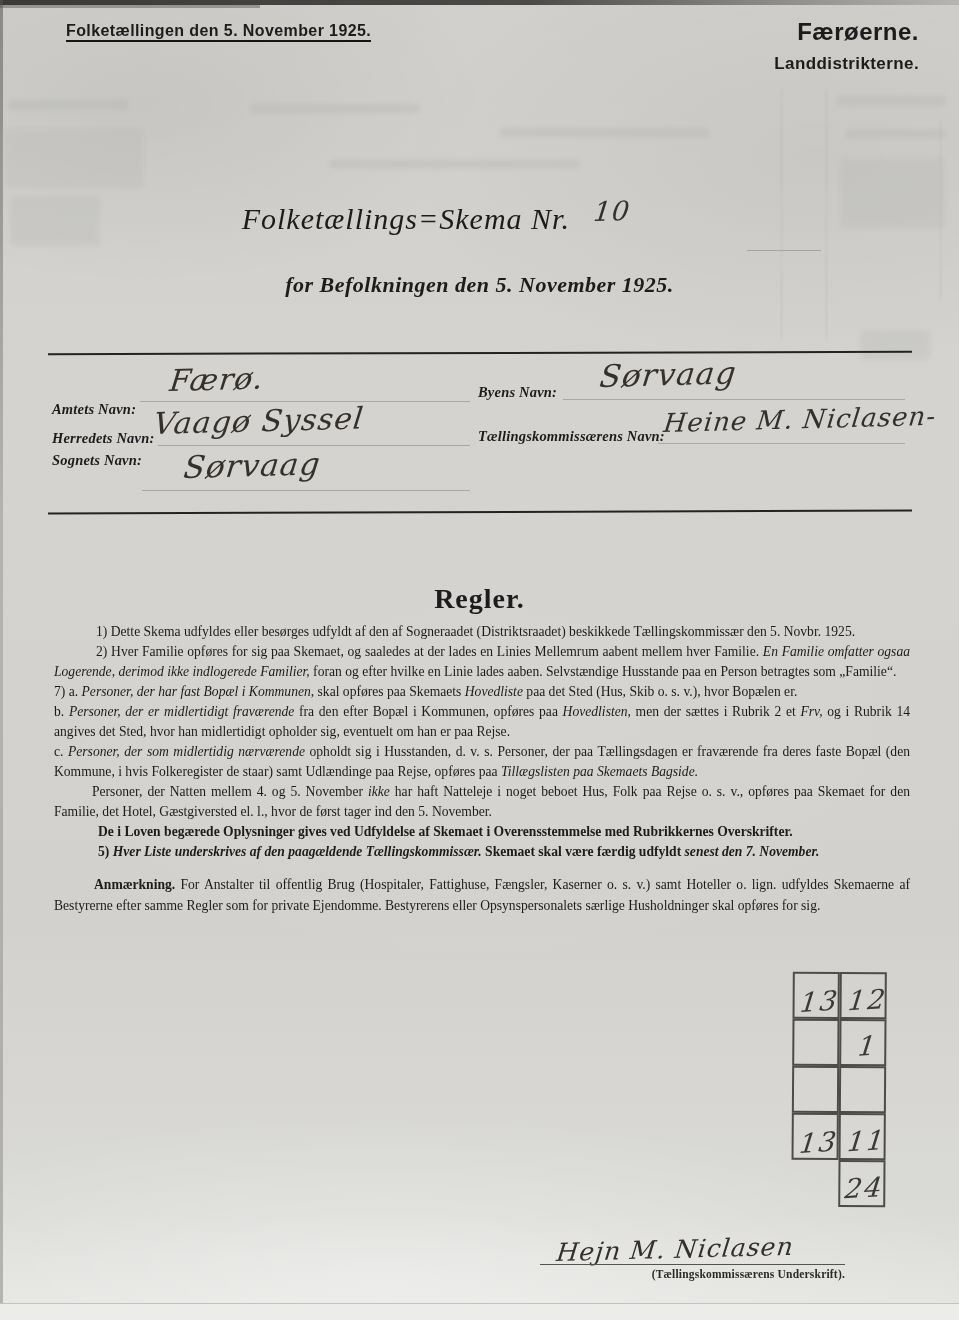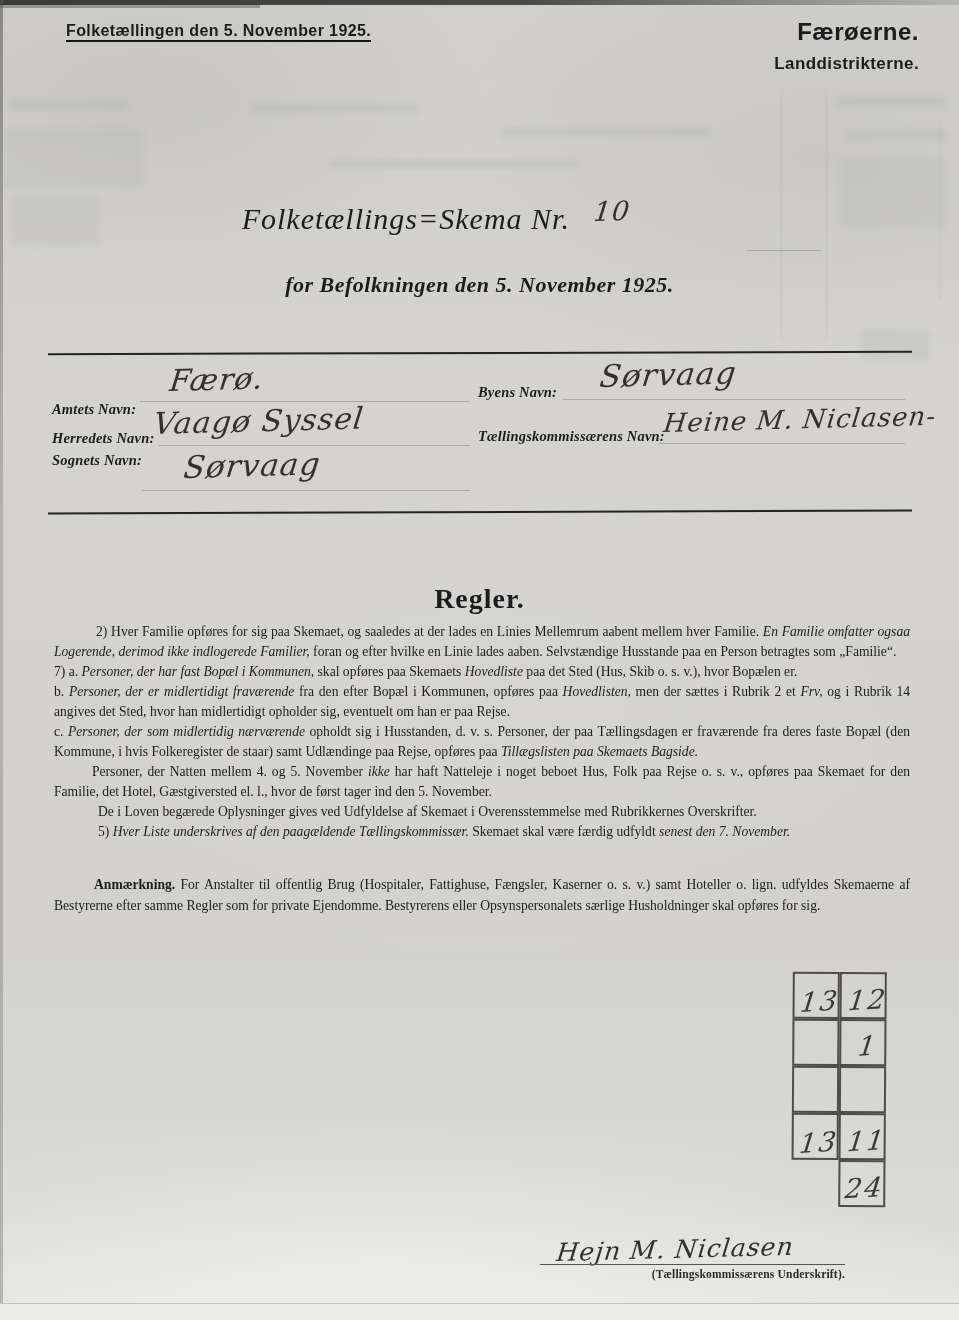--- a/index.html
+++ b/index.html
@@ -43,21 +43,21 @@
   .hand{font-family:"DejaVu Serif",serif;font-style:italic;color:#34312d;transform:skewX(-8deg) rotate(-1.5deg);transform-origin:left bottom;letter-spacing:1px;white-space:nowrap;}
   .hval{position:absolute;}
   
   .regler-h{position:absolute;top:583px;left:0;width:959px;text-align:center;font-size:28px;font-weight:bold;letter-spacing:1px;font-family:Liberation Serif, serif;}
   .rules{position:absolute;top:622px;left:54px;width:856px;font-size:13.6px;line-height:20px;text-align:justify;}
   .rules p{margin:0;}
   .p-num{text-indent:42px;}
   .p-a{margin-left:44px;}
   .p-bc{margin-left:62px;}
   .p-plain{text-indent:38px;}
-  .p-n5{text-indent:44px;}
+  .p-n5{text-indent:44px;font-weight:bold;}
   .em{font-style:italic;}
   .bold{font-weight:bold;}
   .annotation{position:absolute;top:874px;left:54px;width:856px;font-size:13.6px;line-height:21px;text-align:justify;text-indent:40px;}
   
   .tally{position:absolute;top:972px;left:792px;width:100px;height:240px;transform:rotate(.4deg);}
   .tcell{position:absolute;width:47px;height:47px;border:2px solid #4e4c48;box-sizing:border-box;}
   .tnum{position:absolute;font-family:"DejaVu Serif",serif;font-style:italic;font-size:27px;color:#3c3a36;transform:skewX(-10deg) rotate(-4deg);letter-spacing:2px;}
   
   .sig-name{position:absolute;top:1238px;left:555px;font-size:25px;}
   .sig-line{position:absolute;top:1264px;left:540px;width:305px;height:1px;background:#55534f;}
@@ -118,20 +118,21 @@
   <div class="flabel" style="top:384px;left:478px;">Byens Navn:</div>
   <div class="fline" style="top:399px;left:563px;width:342px;"></div>
   <div class="hval hand" style="top:358px;left:598px;font-size:31px;">Sørvaag</div>
 
   <div class="flabel" style="top:428px;left:478px;">Tællingskommissærens Navn:</div>
   <div class="fline" style="top:443px;left:658px;width:247px;"></div>
   <div class="hval hand" style="top:408px;left:662px;font-size:26px;">Heine M. Niclasen-</div>
 
   <div class="regler-h">Regler.</div>
   <div class="rules">
+    <p class="p-num"><span>1) Dette Skema udfyldes eller besørges udfyldt af den af Sogneraadet (Distriktsraadet) beskikkede Tællingskommissær den 5. Novbr. 1925.</span></p>
     <p class="p-num"><span>2) Hver Familie opføres for sig paa Skemaet, og saaledes at der lades en Linies Mellemrum aabent mellem hver Familie. </span><span class="em">En Familie omfatter ogsaa Logerende, derimod ikke indlogerede Familier,</span><span> foran og efter hvilke en Linie lades aaben. Selvstændige Husstande paa en Person betragtes som „Familie“.</span></p>
     <p class="p-a"><span>7) a. </span><span class="em">Personer, der har fast Bopæl i Kommunen,</span><span> skal opføres paa Skemaets </span><span class="em">Hovedliste</span><span> paa det Sted (Hus, Skib o. s. v.), hvor Bopælen er.</span></p>
     <p class="p-bc"><span>b. </span><span class="em">Personer, der er midlertidigt fraværende</span><span> fra den efter Bopæl i Kommunen, opføres paa </span><span class="em">Hovedlisten,</span><span> men der sættes i Rubrik 2 et </span><span class="em">Frv,</span><span> og i Rubrik 14 angives det Sted, hvor han midlertidigt opholder sig, eventuelt om han er paa Rejse.</span></p>
     <p class="p-bc"><span>c. </span><span class="em">Personer, der som midlertidig nærværende</span><span> opholdt sig i Husstanden, d. v. s. Personer, der paa Tællingsdagen er fraværende fra deres faste Bopæl (den Kommune, i hvis Folkeregister de staar) samt Udlændinge paa Rejse, opføres paa </span><span class="em">Tillægslisten paa Skemaets Bagside.</span></p>
     <p class="p-plain"><span>Personer, der Natten mellem 4. og 5. November </span><span class="em">ikke</span><span> har haft Natteleje i noget beboet Hus, Folk paa Rejse o. s. v., opføres paa Skemaet for den Familie, det Hotel, Gæstgiversted el. l., hvor de først tager ind den 5. November.</span></p>
     <p class="p-n5"><span>De i Loven begærede Oplysninger gives ved Udfyldelse af Skemaet i Overensstemmelse med Rubrikkernes Overskrifter.</span></p>
     <p class="p-n5"><span>5) </span><span class="em">Hver Liste underskrives af den paagældende Tællingskommissær.</span><span> Skemaet skal være færdig udfyldt </span><span class="em">senest den 7. November.</span></p>
   </div>
 
   <div class="annotation"><span class="bold">Anmærkning.</span><span> For Anstalter til offentlig Brug (Hospitaler, Fattighuse, Fængsler, Kaserner o. s. v.) samt Hoteller o. lign. udfyldes Skemaerne af Bestyrerne efter samme Regler som for private Ejendomme. Bestyrerens eller Opsynspersonalets særlige Husholdninger skal opføres for sig.</span></div>

